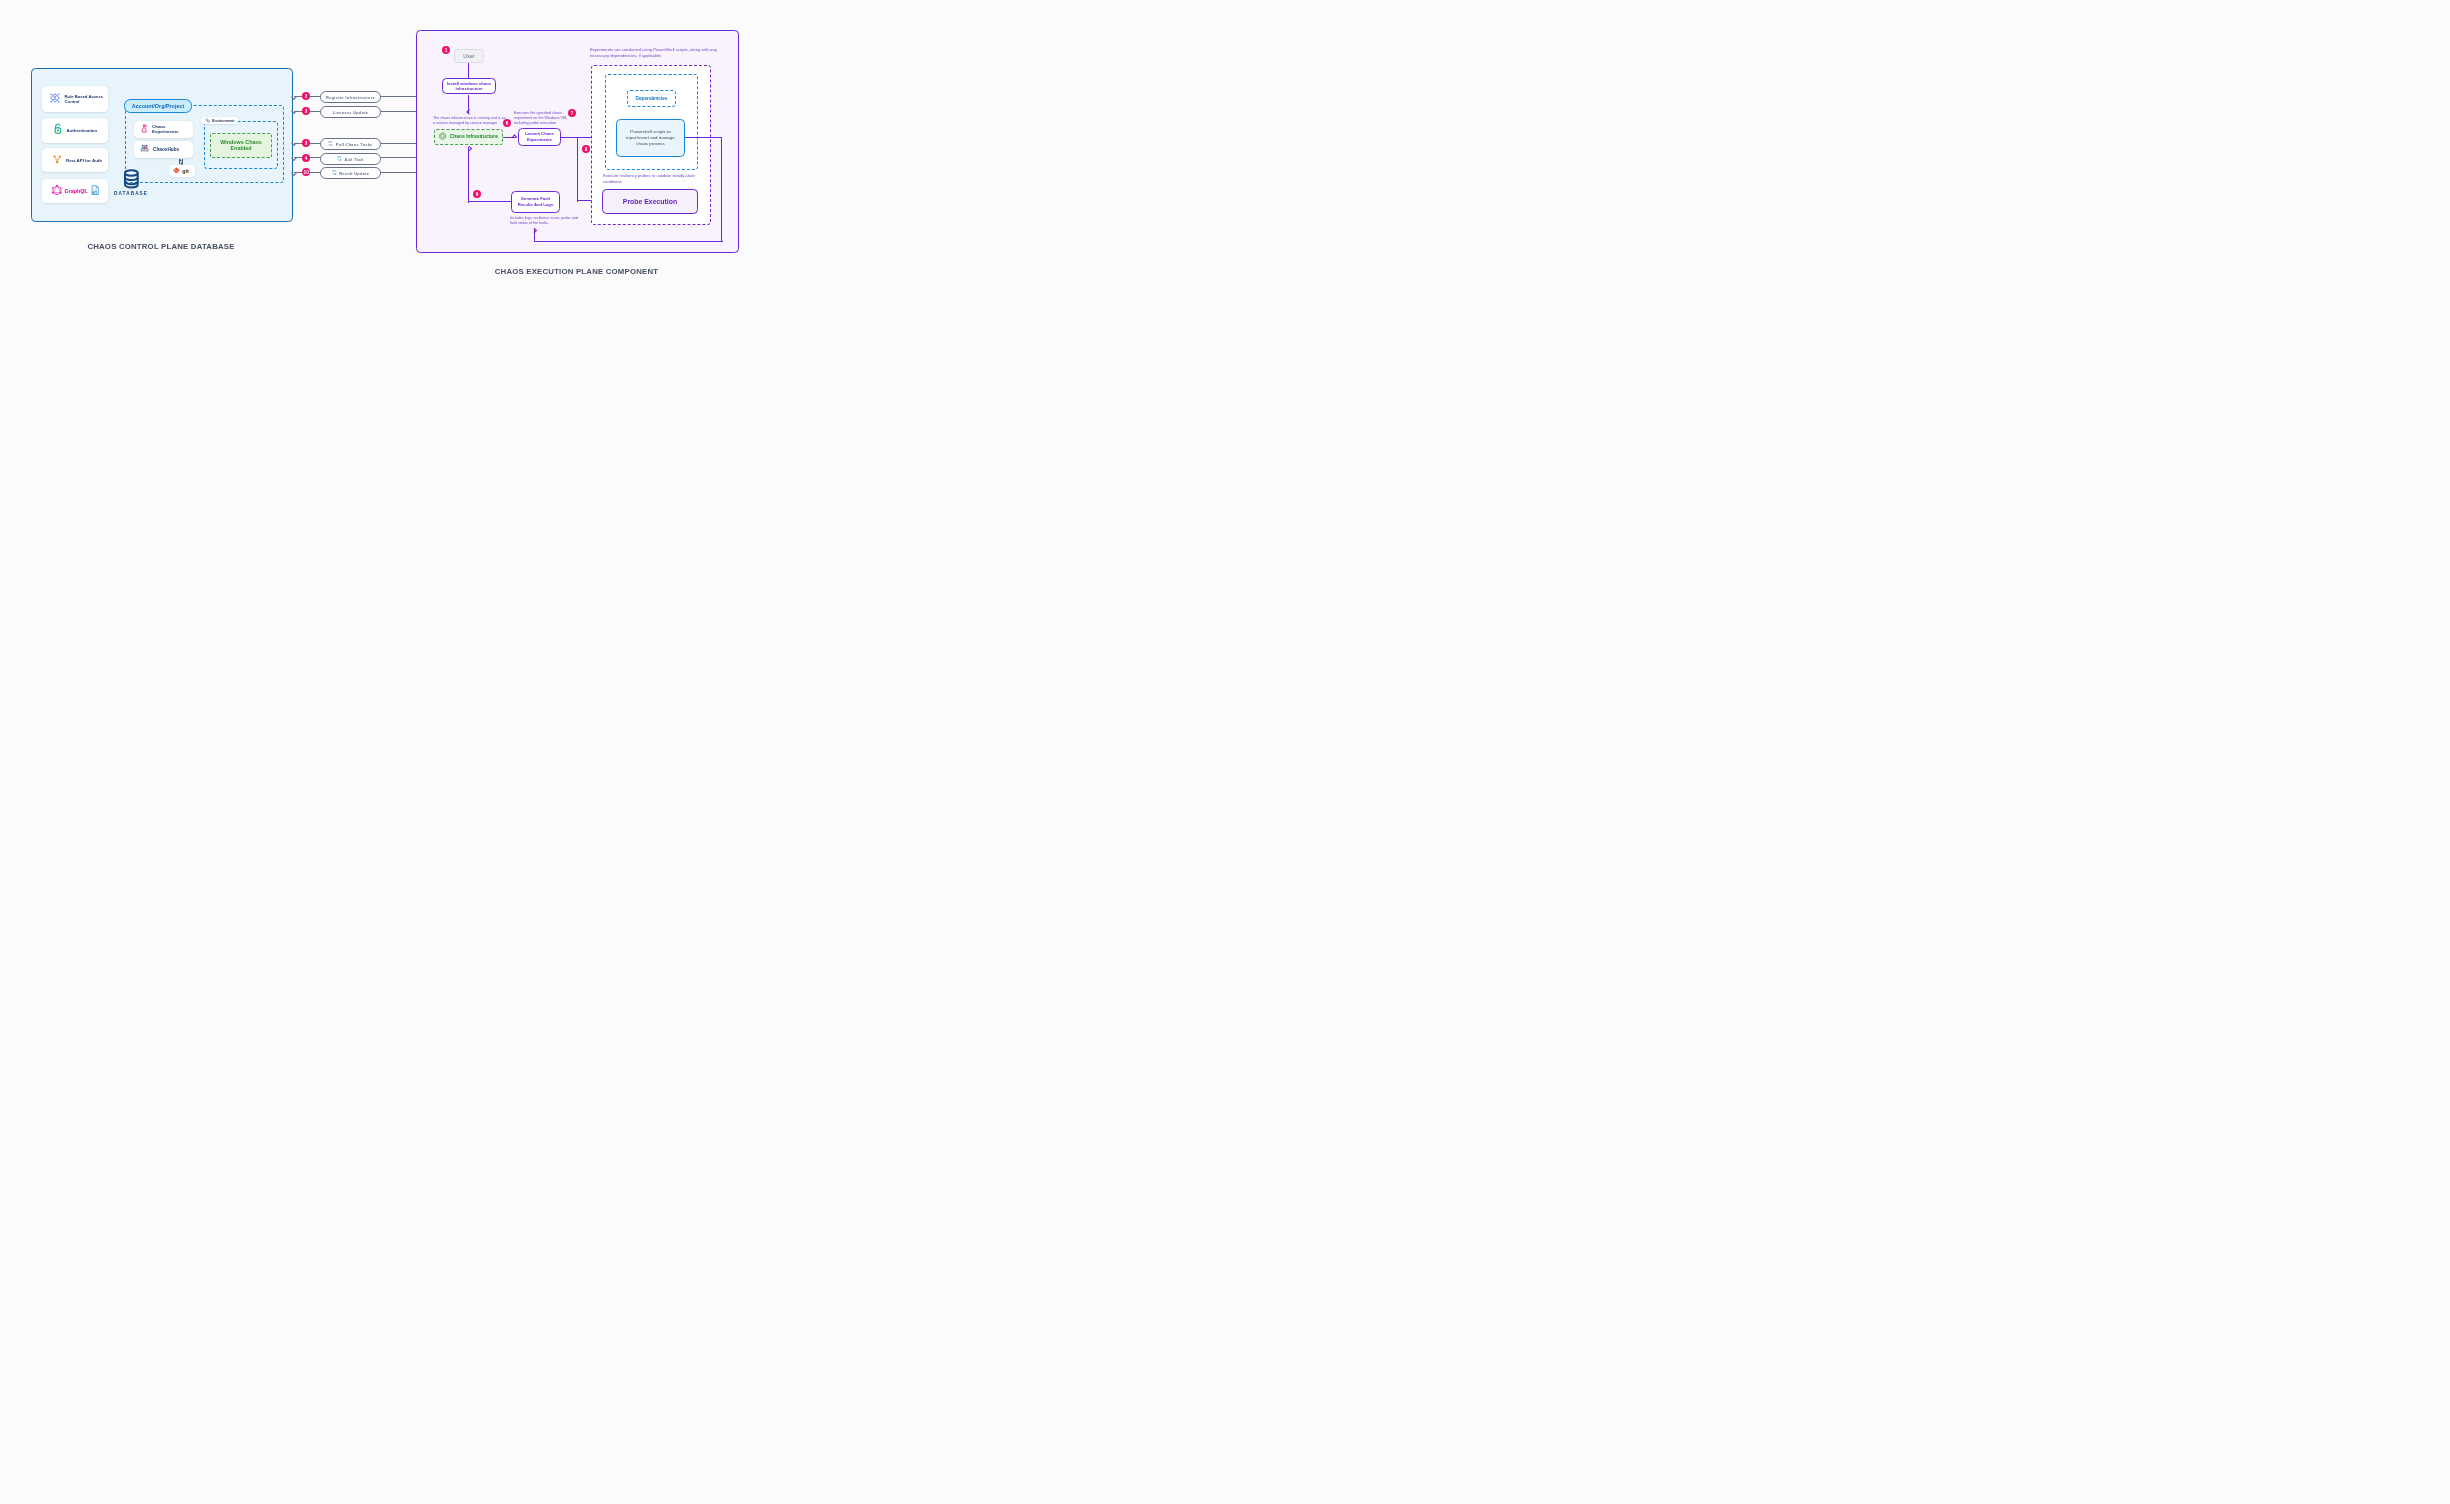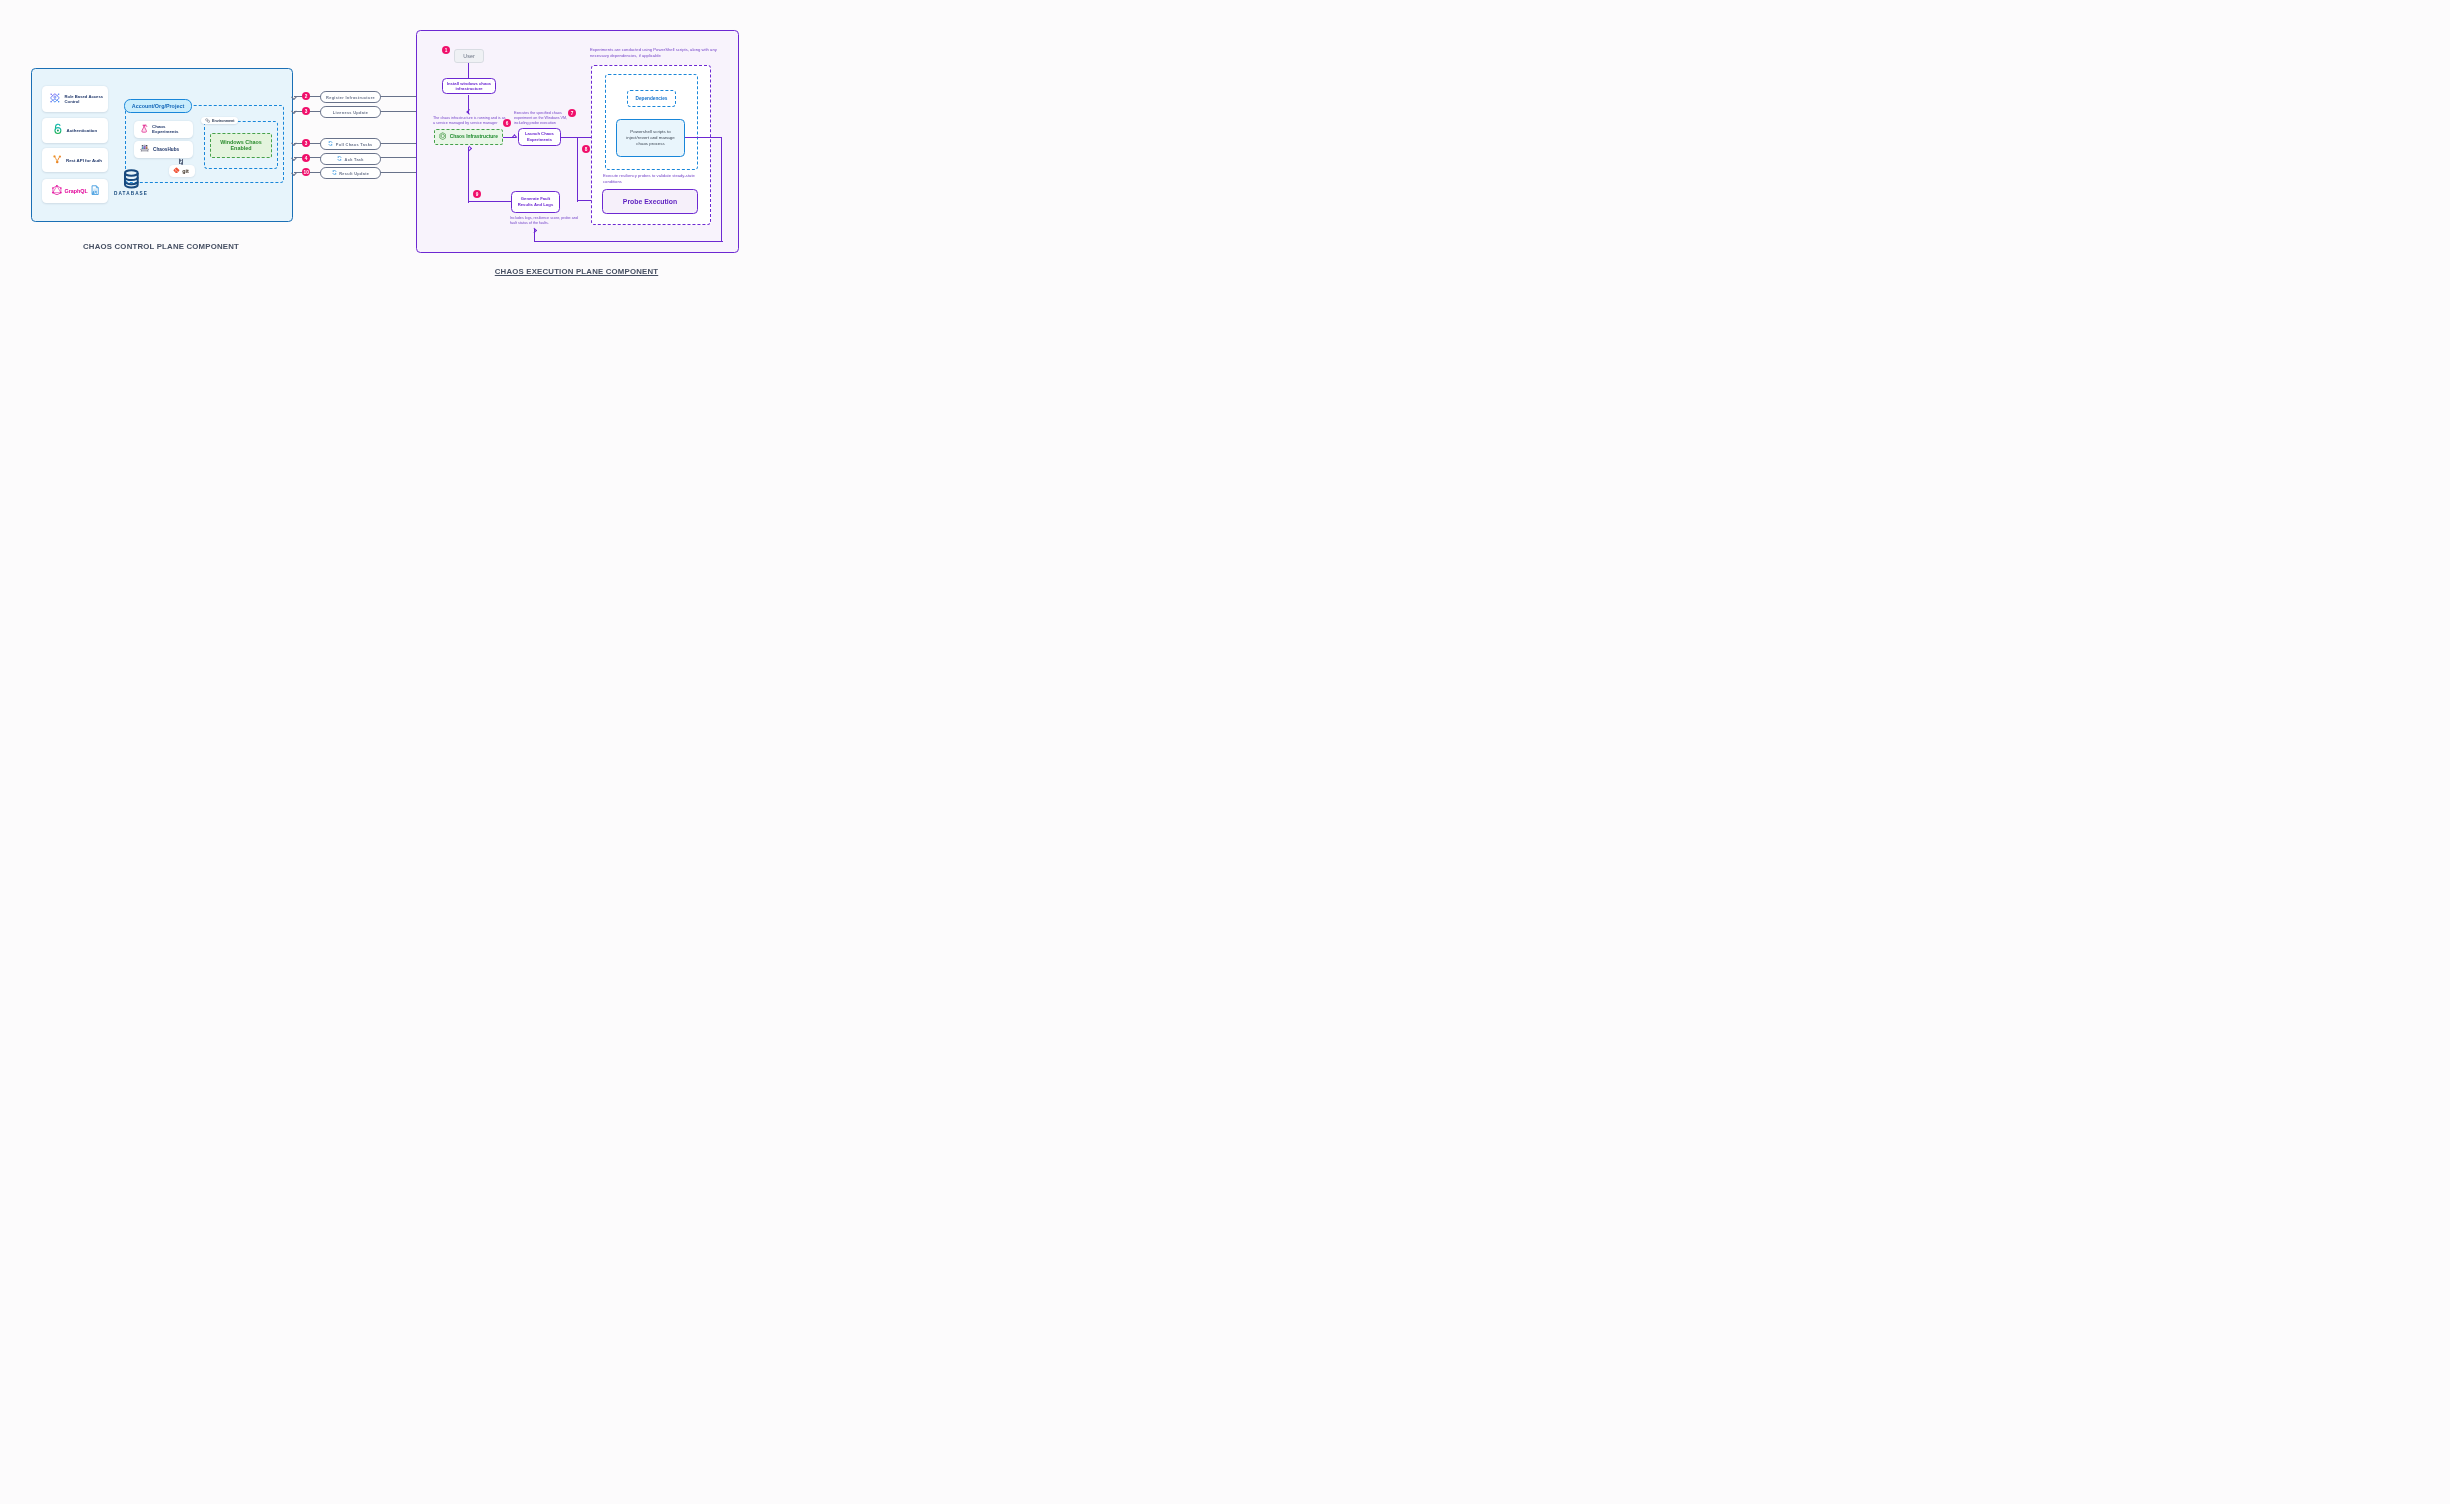--- a/index.html
+++ b/index.html
@@ -186,21 +186,21 @@
         <path d="M4.5 1.5 L7.1 3 V6 L4.5 7.5 L1.9 6 V3 Z" stroke="#3a4356" stroke-width="1.1"></path>
         <path d="M9.5 6 L12.1 7.5 V10.5 L9.5 12 L6.9 10.5 V7.5 Z" stroke="#3a4356" stroke-width="1.1"></path>
       </svg>
     </span>
     <span>Environment</span>
   </div>
   <div class="abs dash-green" style="left:210px;top:133px;width:60px;height:22.5px;display:flex;align-items:center;justify-content:center;">
     <span style="font-size:5.4px;font-weight:bold;color:#2b8c2e;text-align:center;width:45px;line-height:1.25;">Windows Chaos Enabled</span>
   </div>
 
-  <div class="abs sec-title" style="left:31px;top:242px;width:260px;">CHAOS CONTROL PLANE COMPONENT</div>
+  <div class="abs sec-title" style="left:31px;top:242px;width:260px;">CHAOS CONTROL PLANE DATABASE</div>
 
   <div class="hline lg" style="left:294px;top:96px;width:122px;"></div>
   <div class="chev chev-g dleft" style="left:292px;top:95px;"></div>
   <div class="abs flow-pill" style="left:320px;top:91px;width:59px;height:10.3px;z-index:4;">
     <span>Register Infrastructure</span>
   </div>
   <div class="badge" style="left:302px;top:92px;">2</div>
 
   <div class="hline lg" style="left:294px;top:111px;width:122px;"></div>
   <div class="chev chev-g dleft" style="left:292px;top:109px;"></div>
@@ -315,16 +315,16 @@
     <span style="width:38px;line-height:1.3;">Generate Fault Results And Logs</span>
   </div>
   <div class="note" style="left:510px;top:216px;width:68px;font-size:3.7px;">Includes logs, resilience score, probe and fault status of the faults.</div>
 
   <div class="hline lp" style="left:685px;top:137px;width:37px;"></div>
   <div class="vline lp" style="left:721px;top:137px;height:104px;"></div>
   <div class="hline lp" style="left:534px;top:241px;width:189px;"></div>
   <div class="vline lp" style="left:534px;top:229px;height:12.7px;"></div>
   <div class="chev chev-p dup" style="left:532px;top:228px;"></div>
 
-  <div class="abs sec-title" style="left:416px;top:267px;width:321px;text-decoration:underline;">CHAOS EXECUTION PLANE COMPONENT</div>
+  <div class="abs sec-title" style="left:416px;top:267px;width:321px;">CHAOS EXECUTION PLANE COMPONENT</div>
 
 </div>
 
 
 </body></html>

